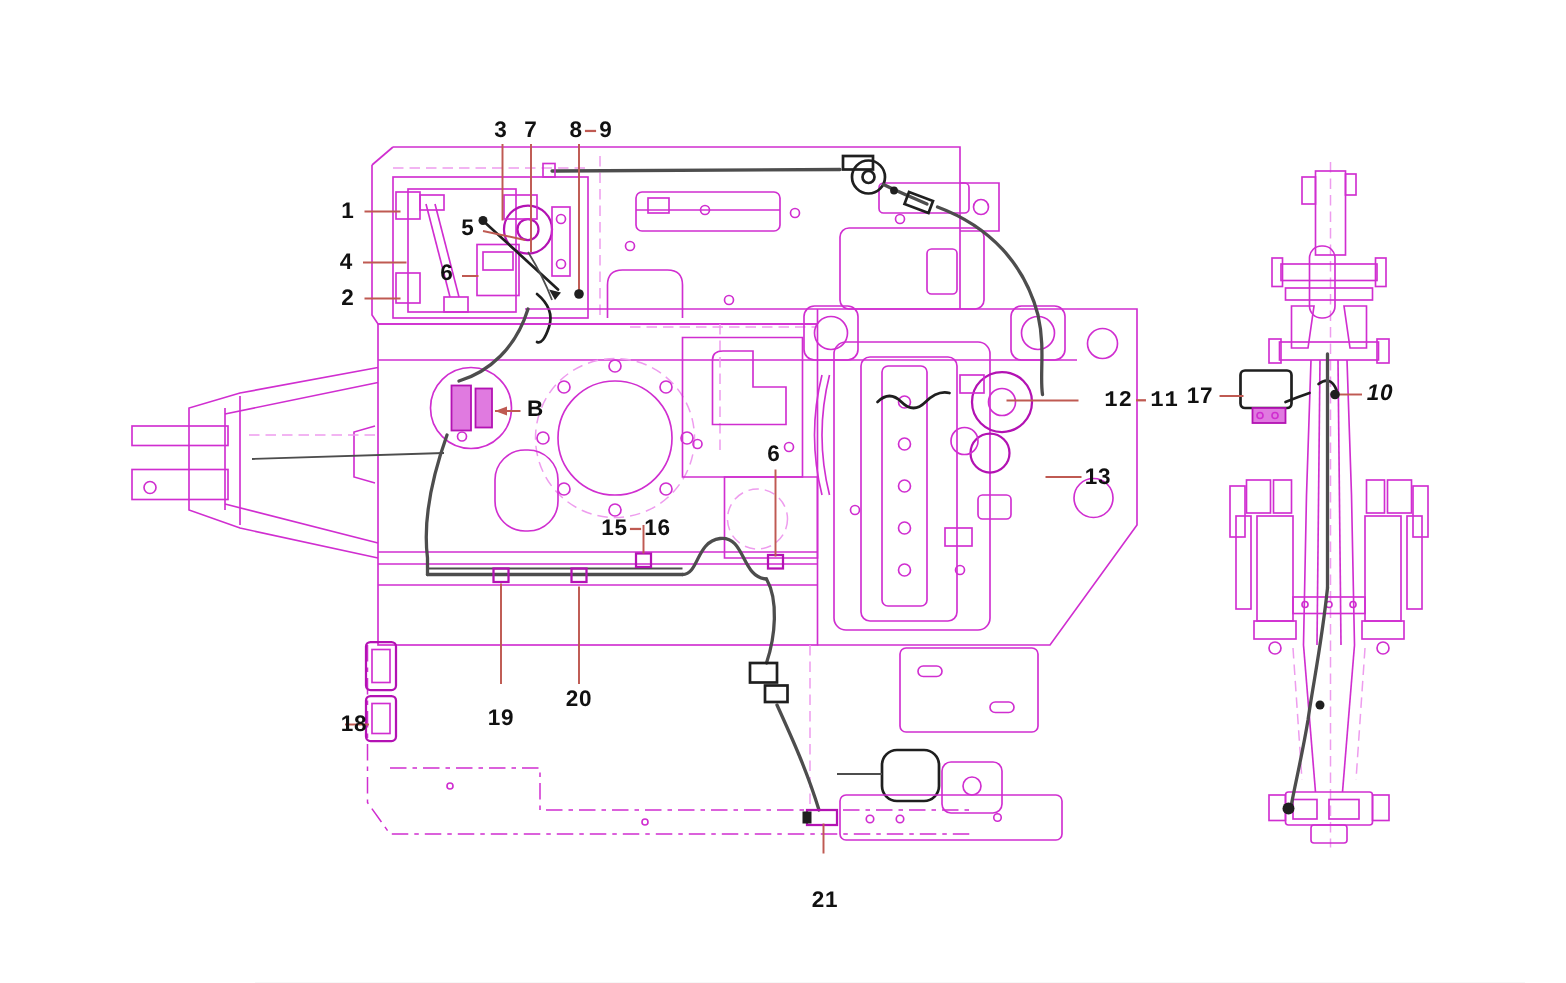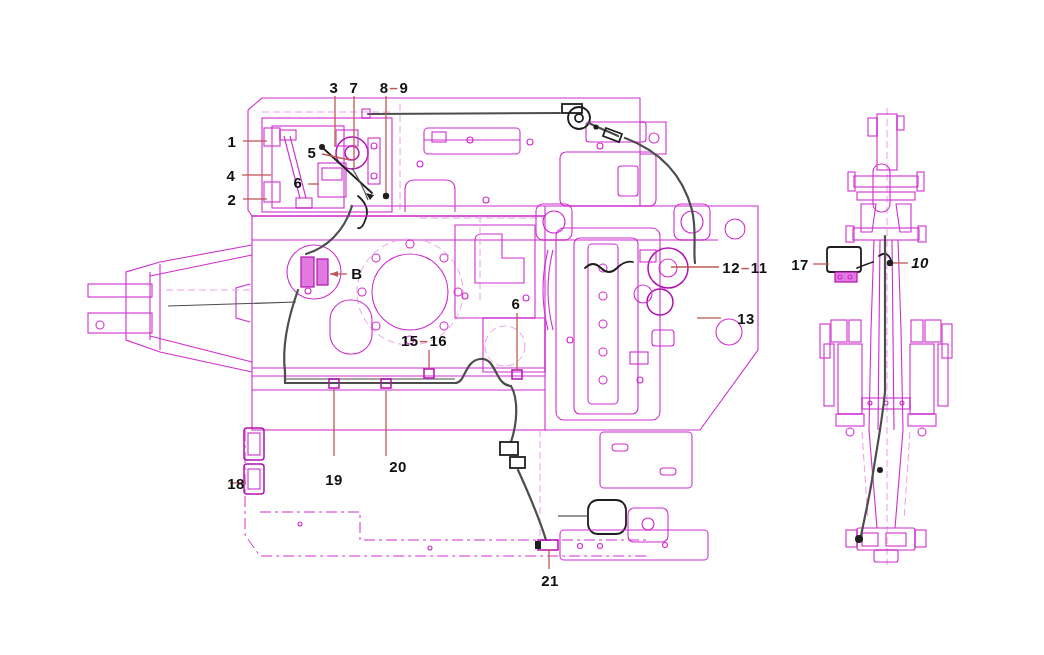--- a/index.html
+++ b/index.html
@@ -299,23 +299,23 @@
       <div class="part-label" style="left: 232px; top: 141px;">1</div>
       <div class="part-label" style="left: 231px; top: 175px;">4</div>
       <div class="part-label" style="left: 232px; top: 199px;">2</div>
       <div class="part-label" style="left: 334px; top: 87px;">3</div>
       <div class="part-label" style="left: 354px; top: 87px;">7</div>
       <div class="part-label" style="left: 394px; top: 87px;"><span>8</span><span class="sep">–</span><span>9</span></div>
       <div class="part-label" style="left: 312px; top: 152px;">5</div>
       <div class="part-label" style="left: 298px; top: 182px;">6</div>
       <div class="part-label" style="left: 357px; top: 273px;">B</div>
       <div class="part-label" style="left: 516px; top: 303px;">6</div>
-      <div class="part-label" style="left: 424px; top: 340px; text-align: center;"><span>15</span><span class="sep">–</span><span>16</span></div>
-      <div class="part-label" style="left: 745px; top: 267px;"><span>12</span><span class="sep">–</span><span>11</span></div>
-      <div class="part-label" style="left: 732px; top: 318px; margin-left: 14px;">13</div>
+      <div class="part-label" style="left: 424px; top: 352px; text-align: center;"><span>15</span><span class="sep">–</span><span>16</span></div>
+      <div class="part-label" style="left: 761px; top: 267px; font-family: Liberation Mono, monospace;"><span>12</span><span class="sep">–</span><span>11</span></div>
+      <div class="part-label" style="left: 732px; top: 318px;">13</div>
       <div class="part-label" style="left: 800px; top: 264px;">17</div>
       <div class="part-label" style="left: 920px; top: 262px; font-style: italic;">10</div>
       <div class="part-label" style="left: 334px; top: 466px; margin-top: 13px;">19</div>
-      <div class="part-label" style="left: 386px; top: 466px; margin-left: 12px;">20</div>
+      <div class="part-label" style="left: 386px; top: 466px;">20</div>
       <div class="part-label" style="left: 216px; top: 483px; margin-left: 20px;">18</div>
-      <div class="part-label" style="left: 550px; top: 580px;">21</div>
+      <div class="part-label" style="left: 550px; top: 600px;">21</div>
     </div>
 </div>
 
 </body></html>

